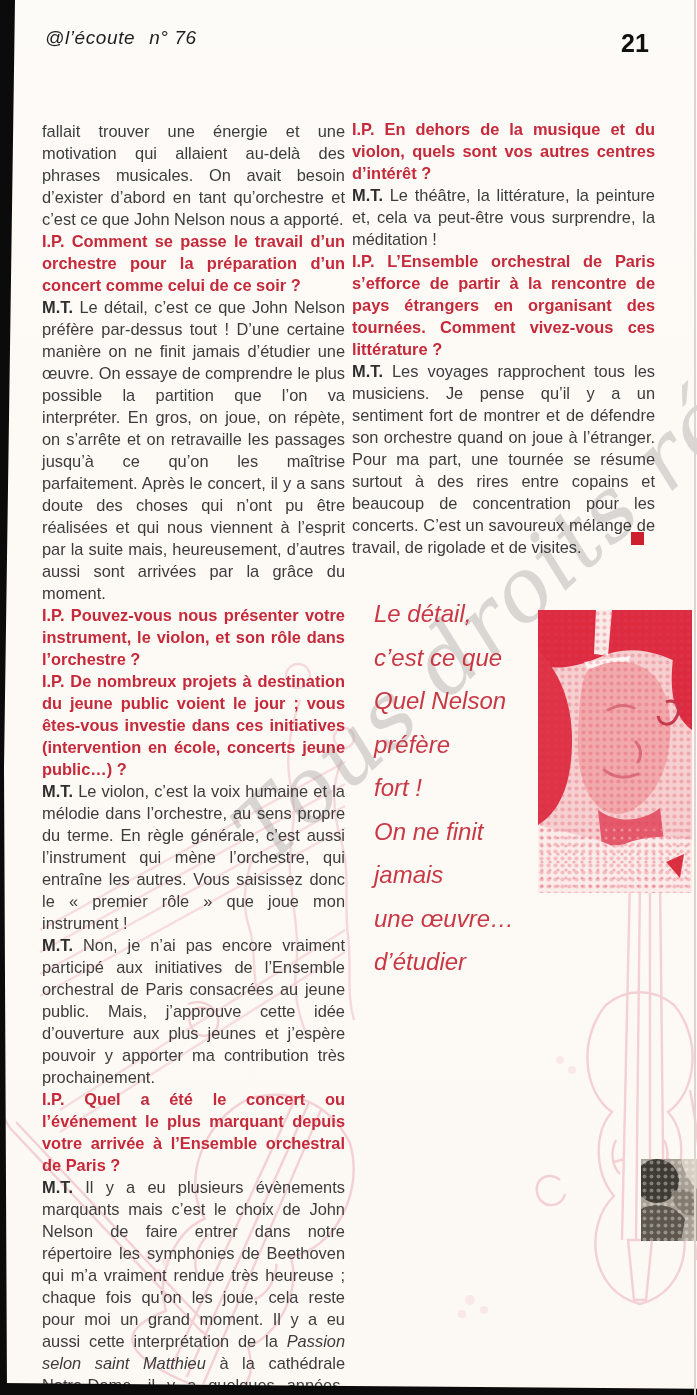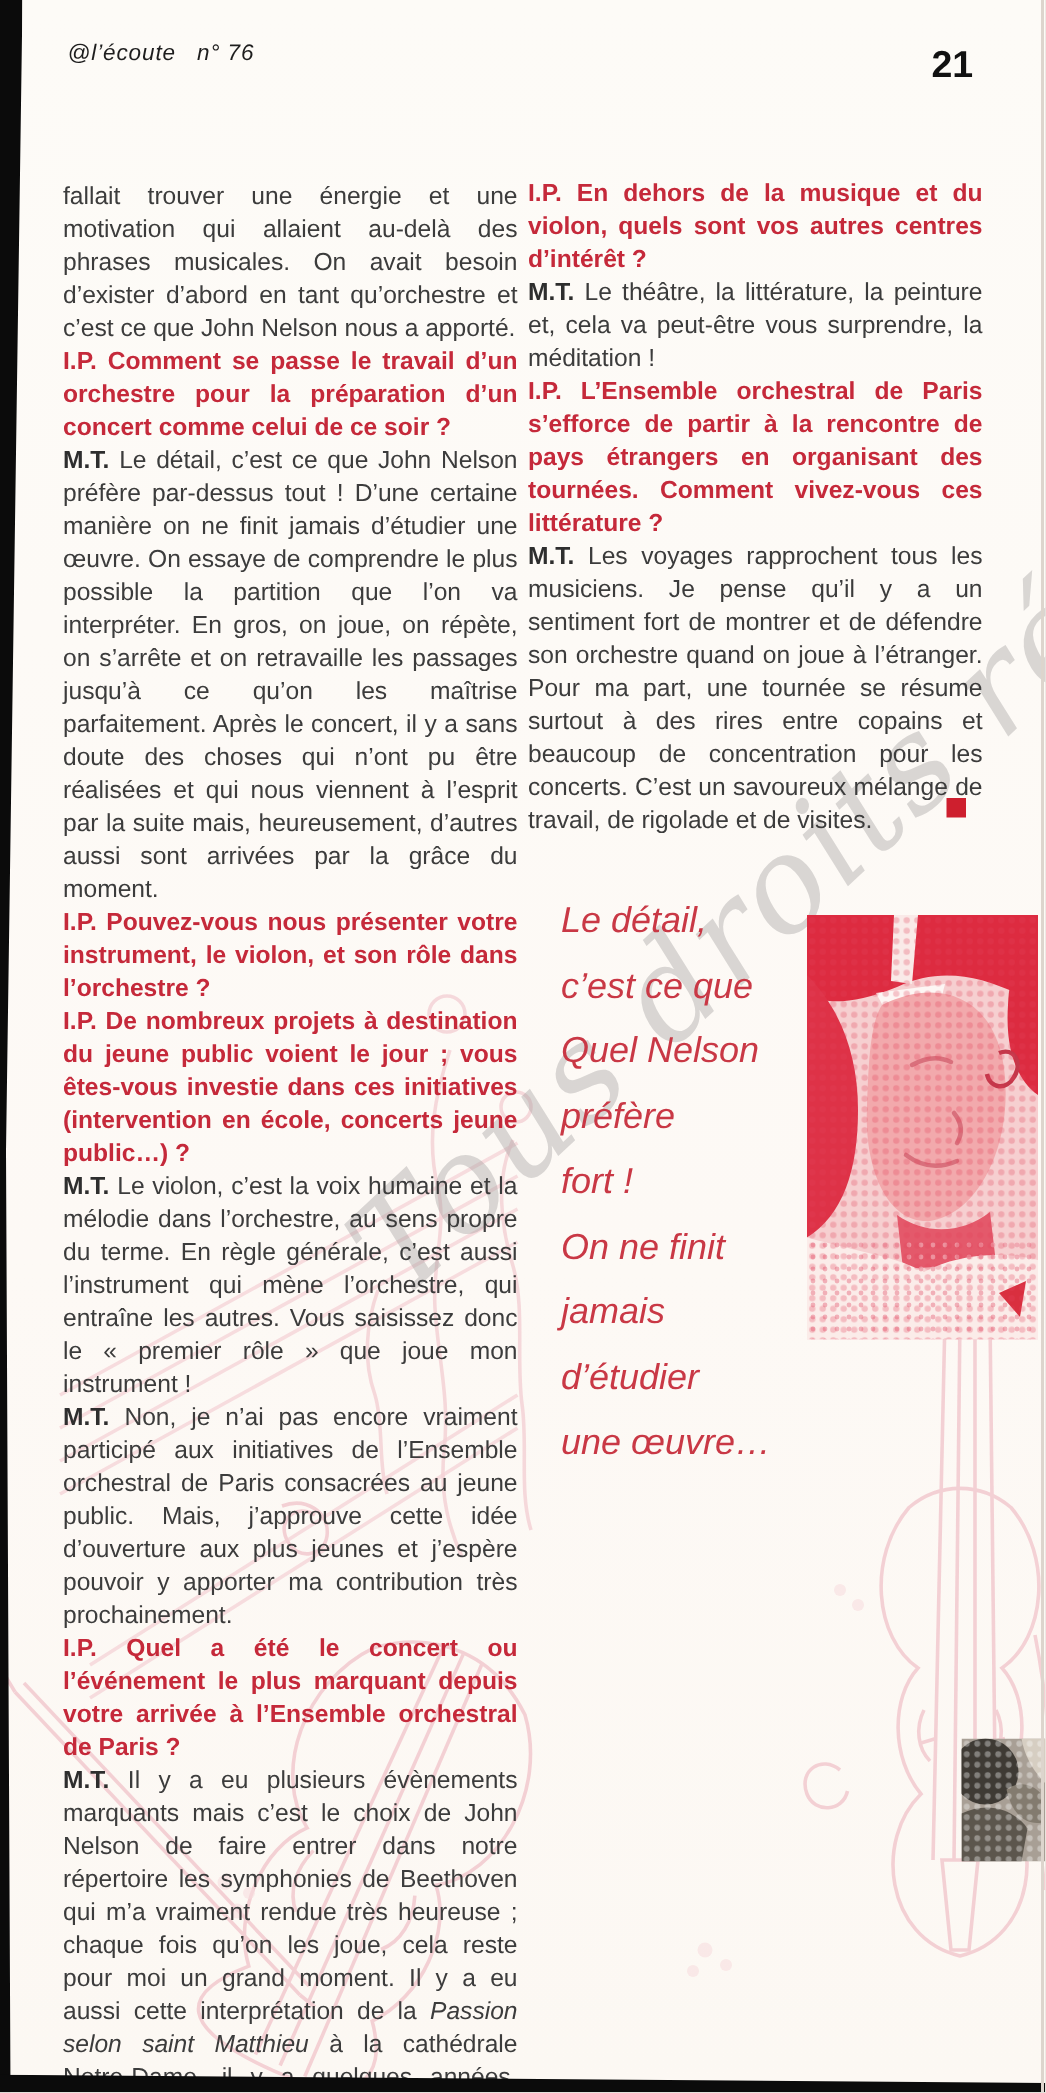--- a/index.html
+++ b/index.html
@@ -9,21 +9,21 @@
     font-family:"Liberation Sans","DejaVu Sans",sans-serif;
     color:#3c3c3c;
   }
   
   .edge-left{position:absolute;left:0;top:0;width:15px;height:100%;background:#0b0b0b;
     clip-path:polygon(0 0,15px 0,4px 55%,7px 100%,0 100%);z-index:8;}
   .edge-bottom{position:absolute;left:0;bottom:0;width:100%;height:14px;background:#0b0b0b;
     clip-path:polygon(0 15%,100% 55%,100% 100%,0 100%);z-index:8;}
   .edge-right{position:absolute;right:1px;top:0;width:2px;height:100%;background:#ddd5cd;z-index:8;}
 
-  .hdr{position:absolute;left:45px;top:27px;font-size:15px;font-style:italic;
+  .hdr{position:absolute;left:45px;top:27px;font-size:19px;font-style:italic;
     color:#1e1e1e;letter-spacing:.6px;z-index:5;}
   .hdr .issue{margin-left:14px;}
   .pageno{position:absolute;left:621px;top:29px;font-size:25px;font-weight:700;color:#111;z-index:5;}
 
   .col{position:absolute;width:303px;text-align:justify;font-size:16.4px;line-height:22px;z-index:4;}
   .col-left{left:42px;top:120px;}
   .col-right{left:352px;top:118px;}
   .para{margin:0;}
   .q{color:#c5293a;font-weight:700;}
   .b{font-weight:700;color:#2e2e2e;}
@@ -142,22 +142,22 @@
   <div class="end-square"></div>
 
   <div class="pull-quote">
     <div class="pq-line">Le détail,</div>
     <div class="pq-line">c’est ce que</div>
     <div class="pq-line">Quel Nelson</div>
     <div class="pq-line">préfère</div>
     <div class="pq-line">fort !</div>
     <div class="pq-line">On ne finit</div>
     <div class="pq-line">jamais</div>
+    <div class="pq-line">une œuvre…</div>
     <div class="pq-line">d’étudier</div>
-    <div class="pq-line">une œuvre…</div>
   </div>
 
   <svg class="portrait" viewBox="0 0 154 283">
     <defs>
       <pattern id="ht" width="7" height="7" patternUnits="userSpaceOnUse">
         <circle cx="3.5" cy="3.5" r="2.1" fill="#e2425a"></circle>
       </pattern>
       <pattern id="htl" width="8" height="8" patternUnits="userSpaceOnUse">
         <circle cx="4" cy="4" r="1.6" fill="#efa0ab"></circle>
       </pattern>

